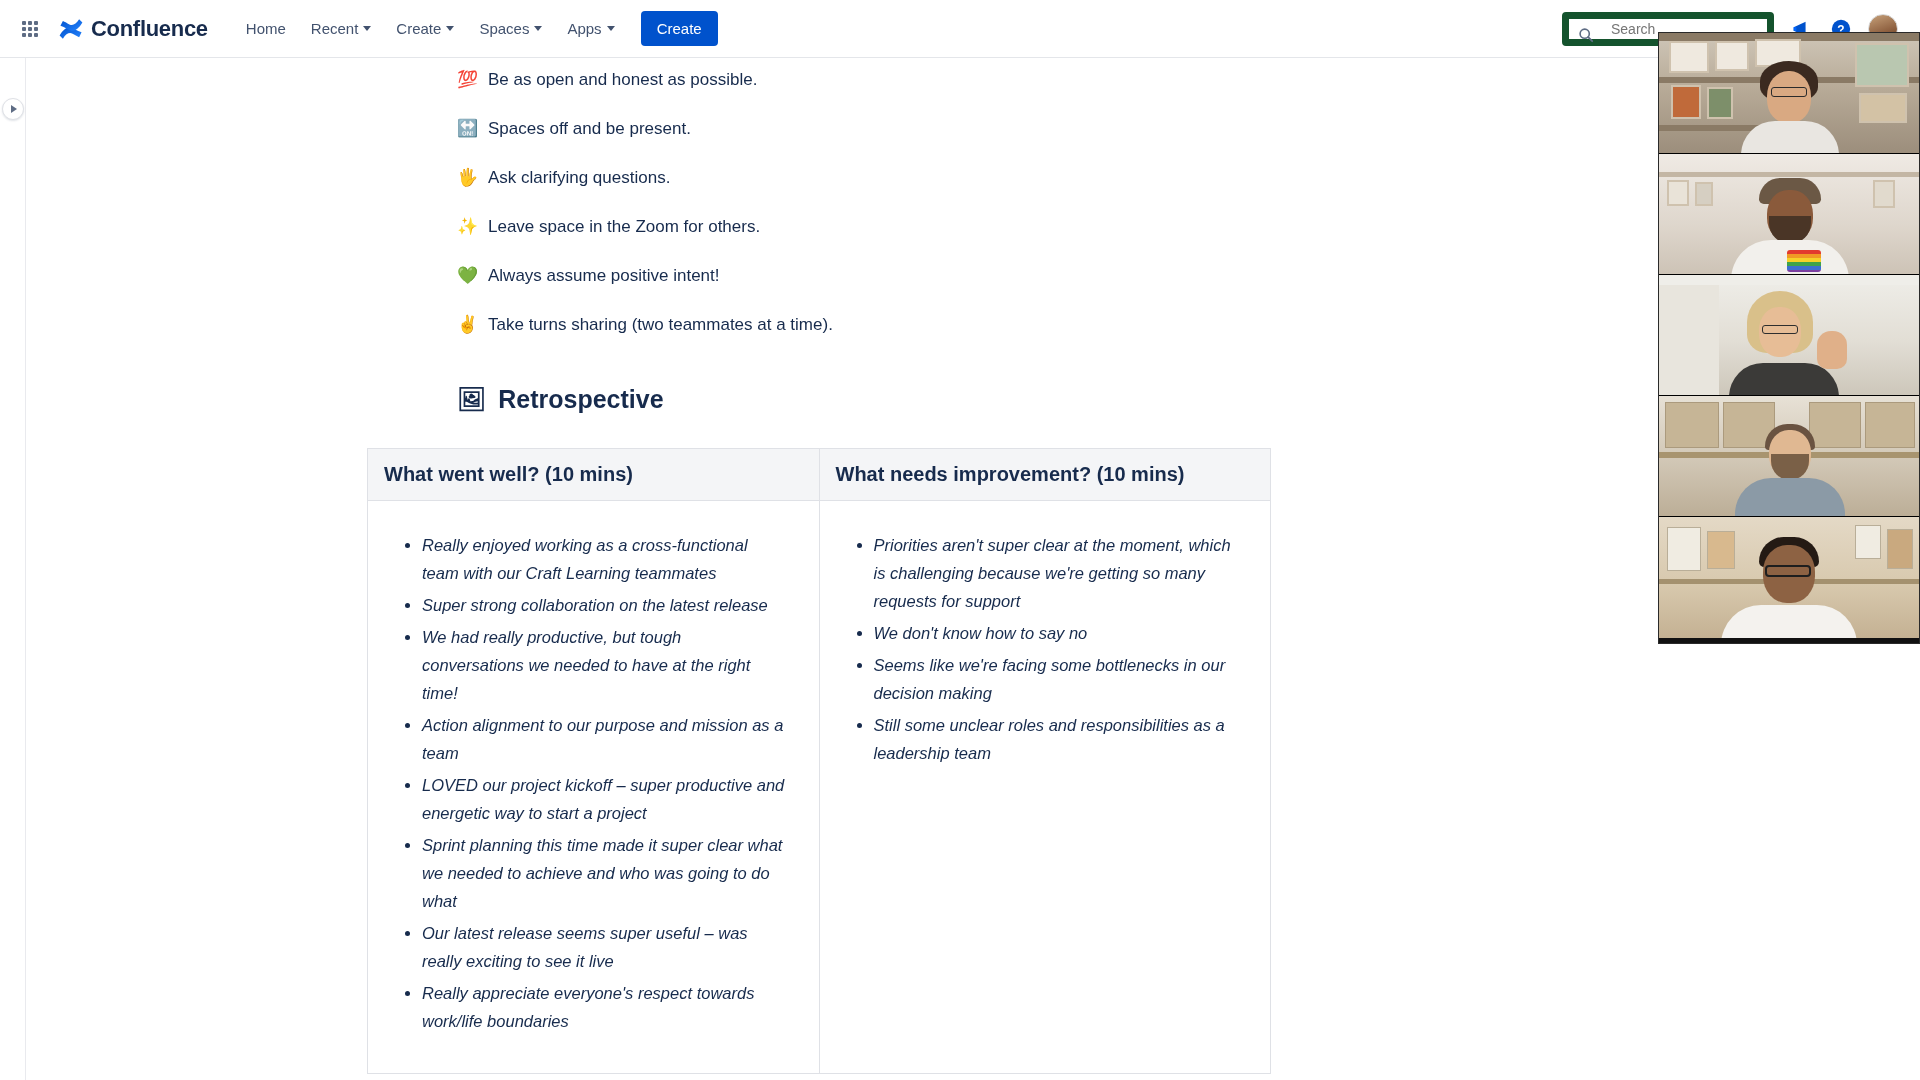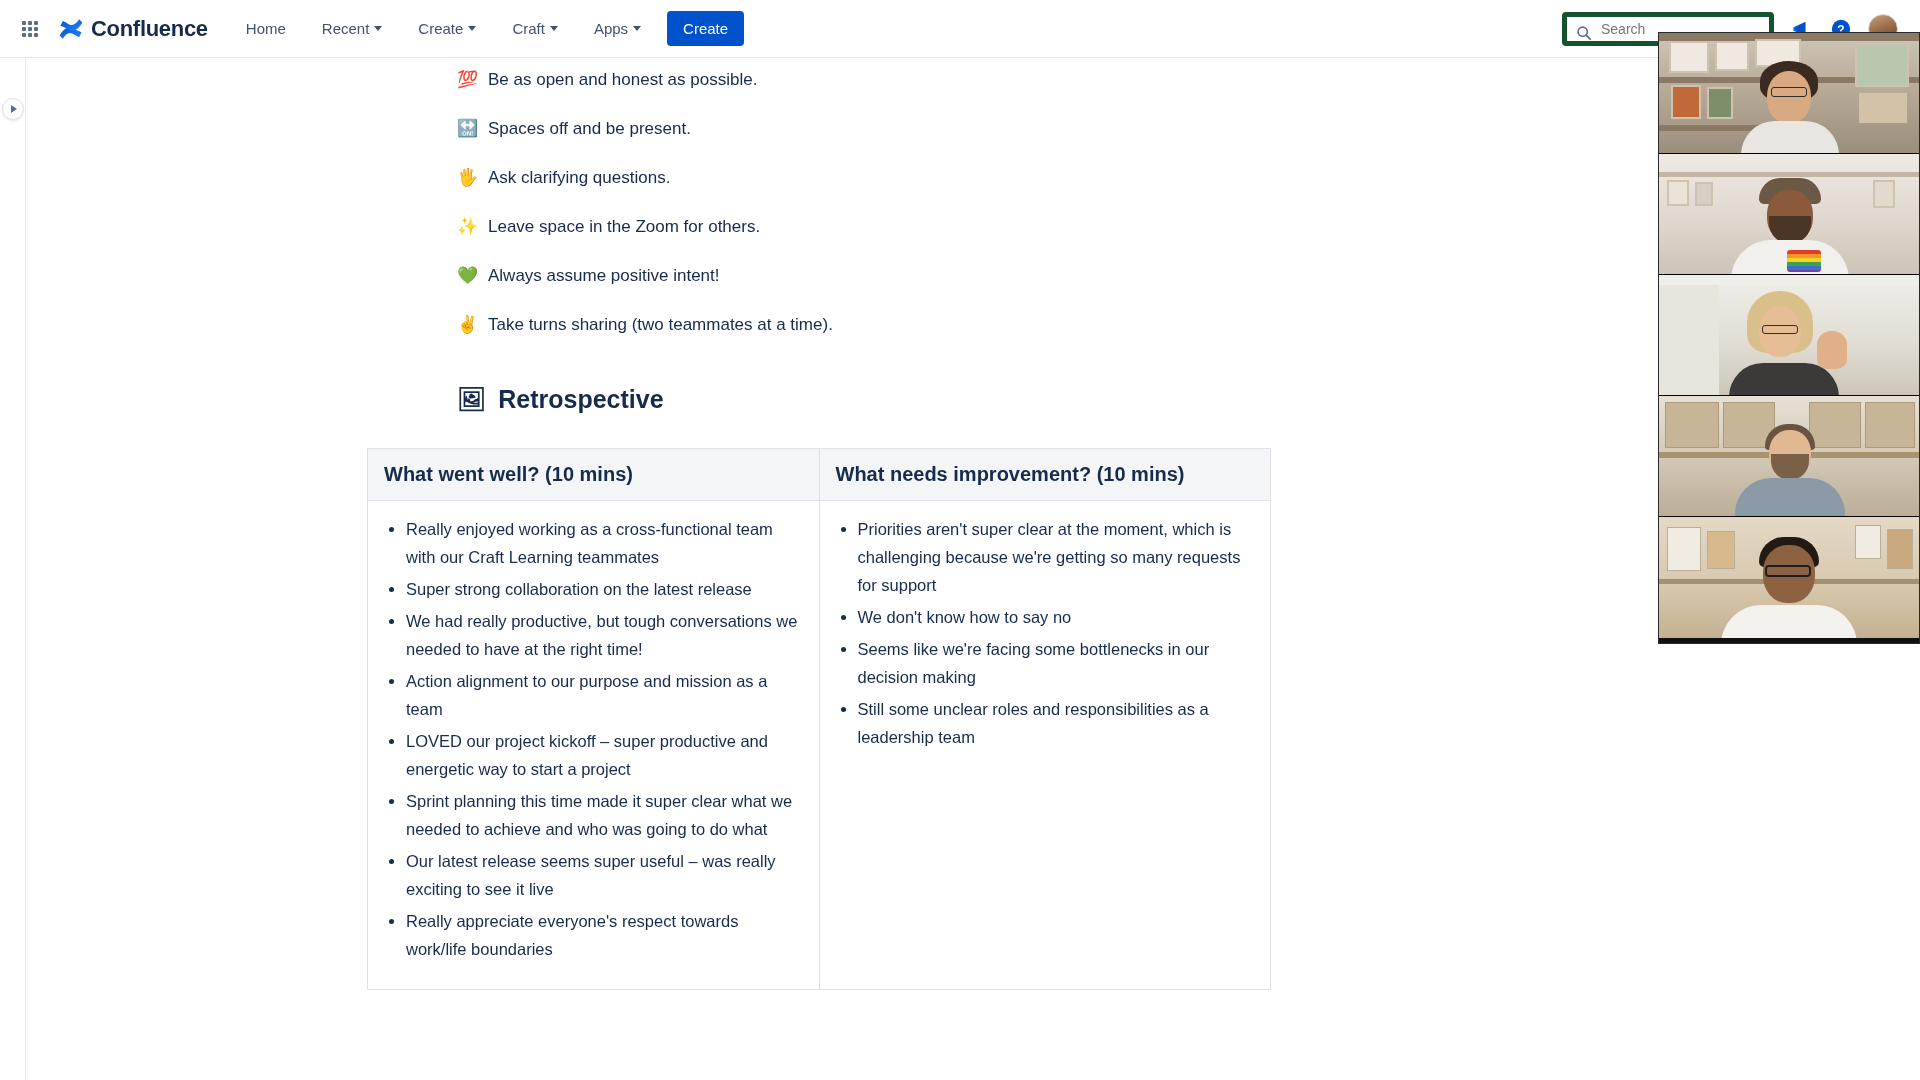--- a/index.html
+++ b/index.html
@@ -43,21 +43,21 @@
     cursor: pointer;
   }
   .brand-logo { width: 26px; height: 26px; margin-right: 7px; }
   .brand-text {
     font-size: 22px;
     font-weight: 600;
     color: #172b4d;
     letter-spacing: -0.3px;
   }
 
-  .nav-items { display: flex; align-items: center; margin-left: 28px; gap: 16px; }
+  .nav-items { display: flex; align-items: center; margin-left: 28px; gap: 5px; }
   .nav-item {
     display: flex; align-items: center;
     font-size: 15px;
     color: #42526e;
     padding: 7px 10px;
     border-radius: 4px;
     cursor: pointer;
     white-space: nowrap;
   }
   .caret {
@@ -84,25 +84,25 @@
   .nav-right {
     margin-left: auto;
     display: flex;
     align-items: center;
     gap: 14px;
     padding-right: 8px;
   }
   .search-box {
     position: relative;
     width: 212px; height: 34px;
-    border: 5px solid #14532d;
+    border: 7px solid #14532d;
     border-radius: 4px;
     background: #fff;
     display: flex;
-    padding-left: 32px;
+    padding-left: 40px;
     cursor: text;
   }
   .search-box .search-icon {
     position: absolute;
     left: 9px; top: 8px;
     width: 16px; height: 16px;
   }
   .search-box input {
     border: none;
     outline: none;
@@ -205,22 +205,23 @@
     font-weight: 700;
     color: #172b4d;
     padding: 14px 16px;
   }
   table.retro td {
     border: 1px solid #dfe1e6;
     vertical-align: top;
     padding: 14px 16px 22px 16px;
   }
   table.retro ul {
-    margin: 0;
+    margin: 16px;
     padding-left: 22px;
+    font-style: italic;
   }
   table.retro li {
     font-size: 16.5px;
     line-height: 28px;
     color: #172b4d;
     margin-bottom: 4px;
   }
   .action-items {
     font-size: 22px;
     font-weight: 700;
@@ -348,21 +349,21 @@
     </div>
     <div class="nav-item">
       <span>Recent</span>
       <span class="caret"></span>
     </div>
     <div class="nav-item">
       <span>Create</span>
       <span class="caret"></span>
     </div>
     <div class="nav-item">
-      <span>Craft</span>
+      <span>Spaces</span>
       <span class="caret"></span>
     </div>
     <div class="nav-item">
       <span>Apps</span>
       <span class="caret"></span>
     </div>
   </div>
 
   <button class="create-btn">Create</button>
 

